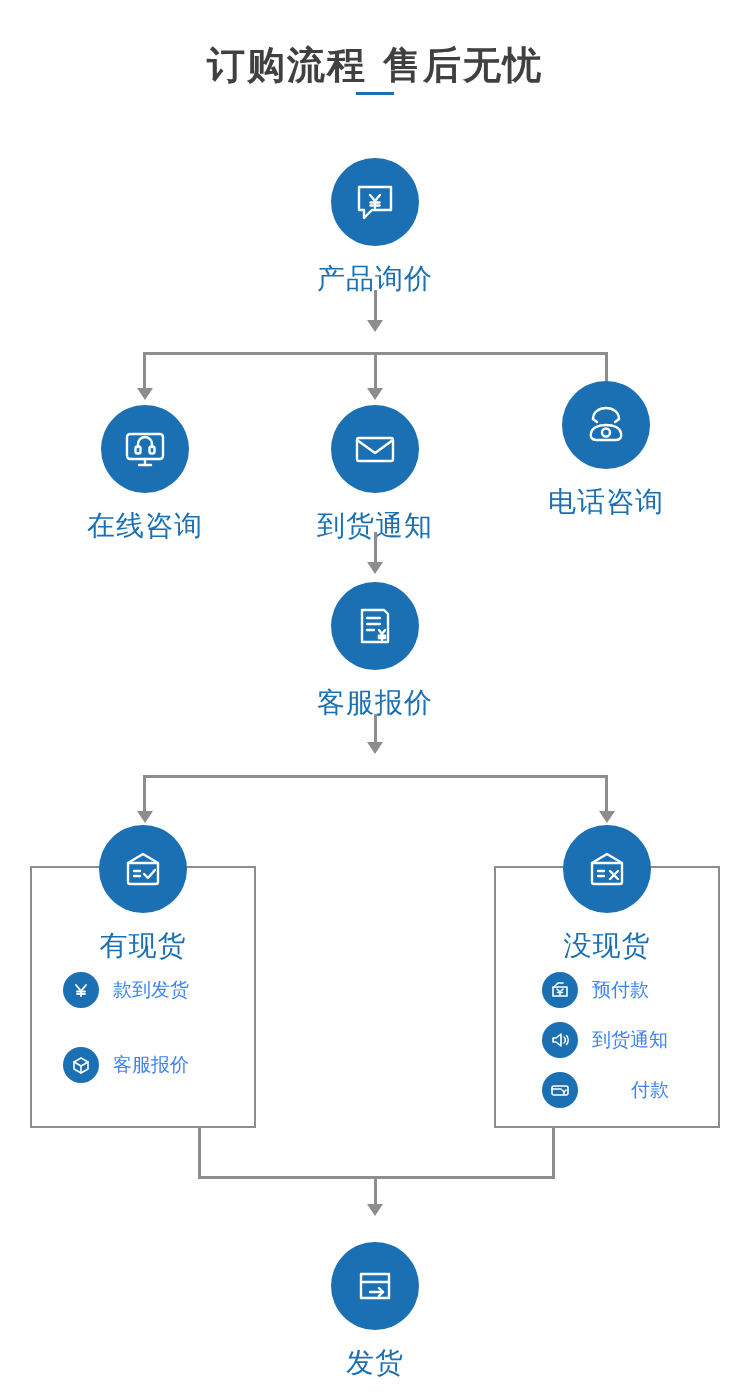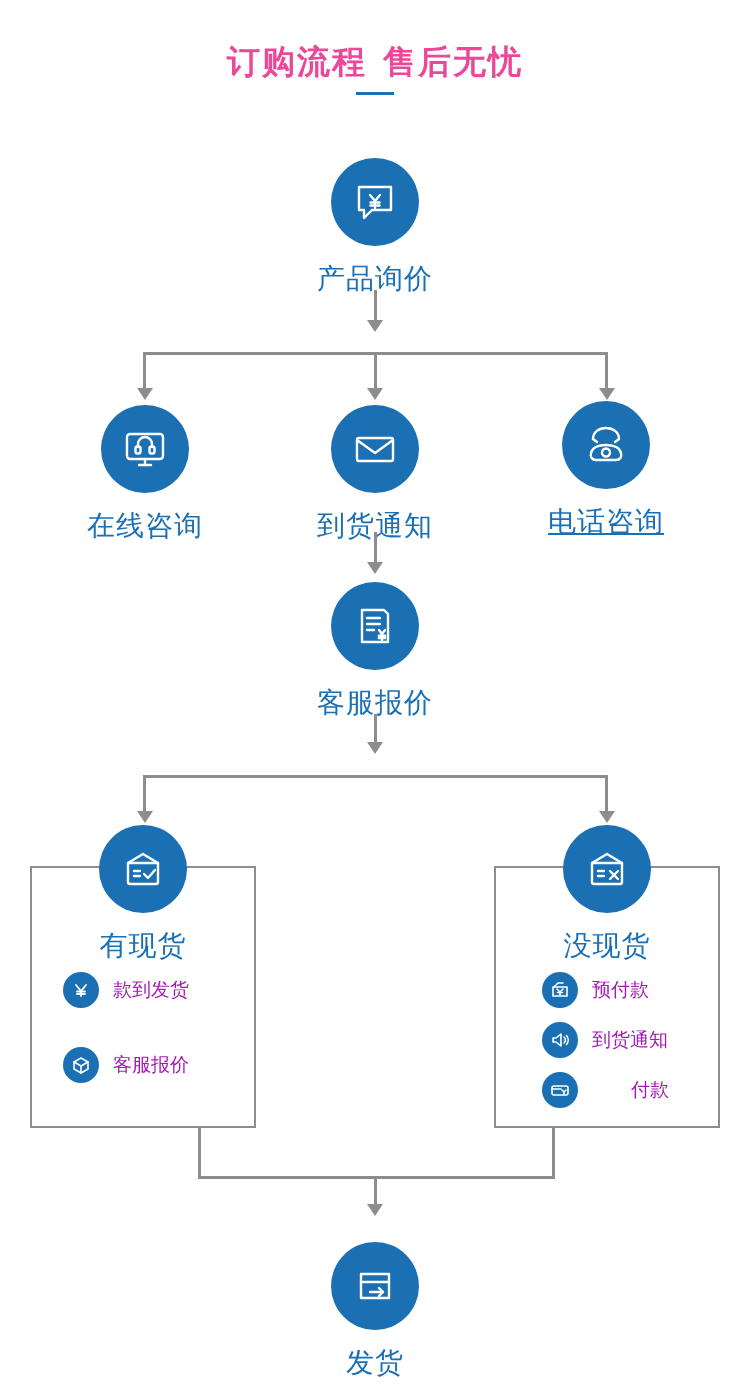--- a/index.html
+++ b/index.html
@@ -18,23 +18,23 @@
 
   
   .title-wrap {
     position: absolute;
     top: 40px;
     left: 0;
     width: 750px;
     text-align: center;
   }
   .title {
-    font-size: 33px;
+    font-size: 38px;
     font-weight: bold;
-    color: #ec4899;
+    color: #404040;
     letter-spacing: 2px;
     display: inline-block;
   }
   .title .gap {
     display: inline-block;
     width: 16px;
   }
   .title-underline {
     position: absolute;
     top: 52px;
@@ -103,21 +103,21 @@
     border-radius: 50%;
     background: #1b6fb3;
     display: flex;
     align-items: center;
     justify-content: center;
     flex: 0 0 auto;
   }
   .opt-label {
     margin-left: 14px;
     font-size: 19px;
-    color: #a21caf;
+    color: #3b82f6;
     white-space: nowrap;
   }
 </style>
 </head>
 <body>
 
 <div class="title-wrap">
   <div class="title">
     <span>订购流程</span><span class="gap"></span><span>售后无忧</span>
   </div>
@@ -165,21 +165,21 @@
 <div class="node" style="left:305px; top:405px;">
   <div class="circle">
     <svg width="52" height="52" viewBox="0 0 52 52" fill="none" stroke="#ffffff" stroke-width="2.4" stroke-linecap="round" stroke-linejoin="round">
       <rect x="8" y="15" width="36" height="23" rx="2"></rect>
       <path d="M8 17 L26 30 L44 17"></path>
     </svg>
   </div>
   <div class="node-label">到货通知</div>
 </div>
 
-<div class="node" style="left:536px; top:401px;text-decoration:underline;">
+<div class="node" style="left:536px; top:381px;">
   <div class="circle">
     <svg width="52" height="52" viewBox="0 0 52 52" fill="none" stroke="#ffffff" stroke-width="2.4" stroke-linecap="round" stroke-linejoin="round">
       <path d="M13 20 C13 13 19 9 26 9 C33 9 39 13 39 20"></path>
       <path d="M13 20 L17 23"></path>
       <path d="M39 20 L35 23"></path>
       <path d="M16 41 C12 41 10 38 11 34 C12 29 18 26 26 26 C34 26 40 29 41 34 C42 38 40 41 36 41 Z"></path>
       <circle cx="26" cy="33.5" r="4"></circle>
     </svg>
   </div>
   <div class="node-label">电话咨询</div>

